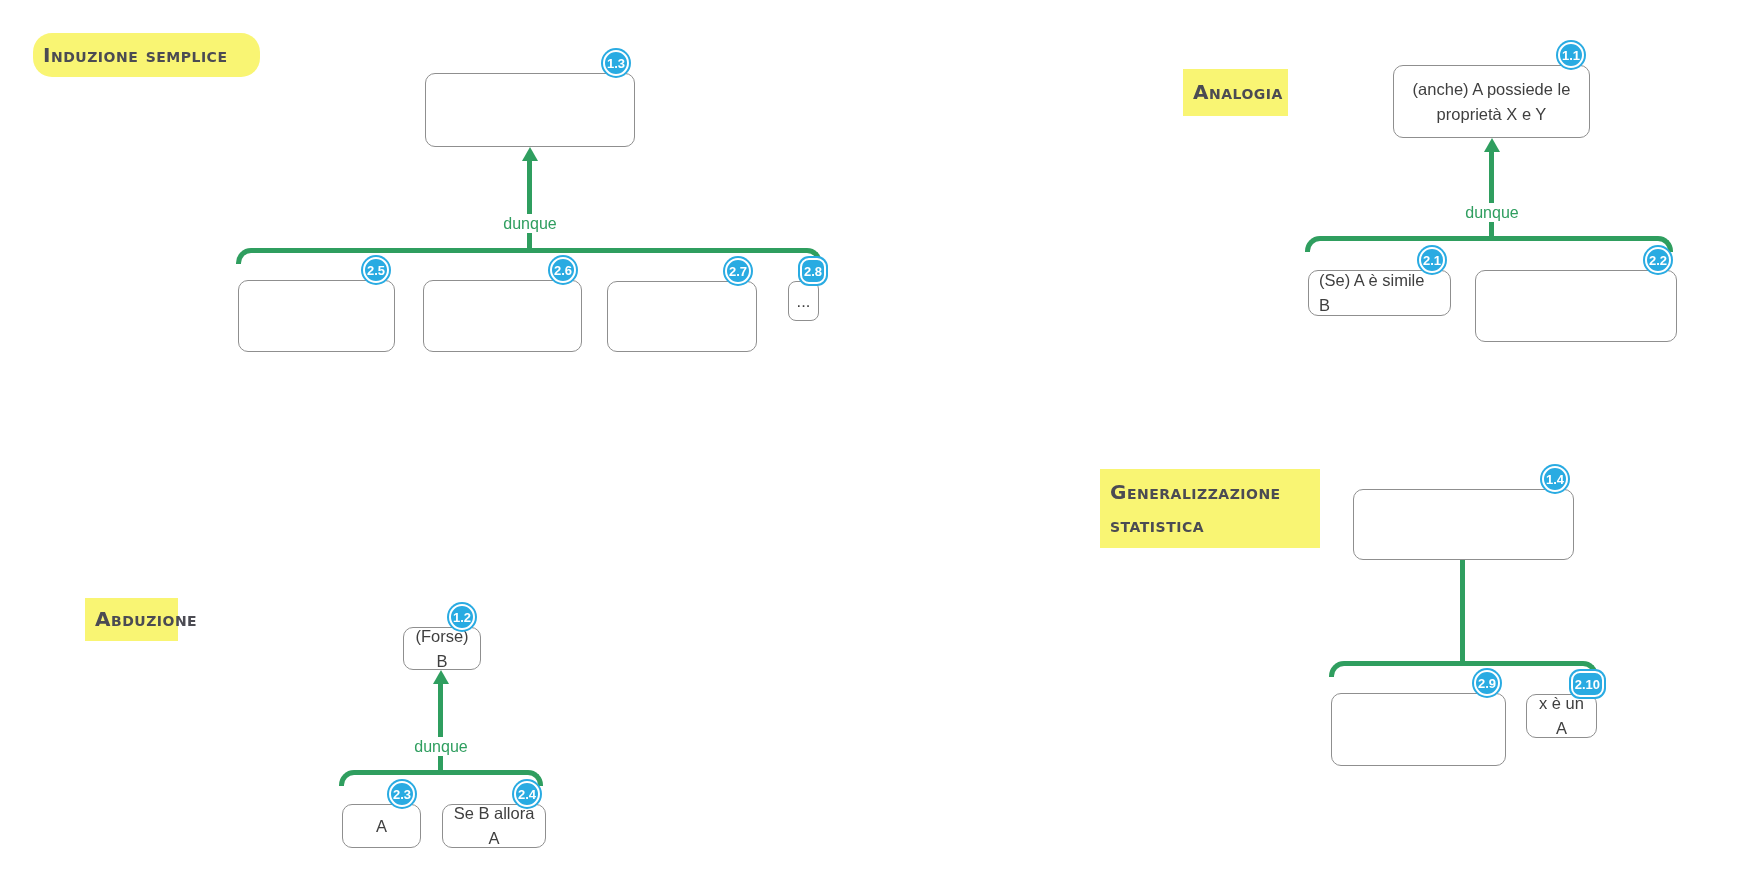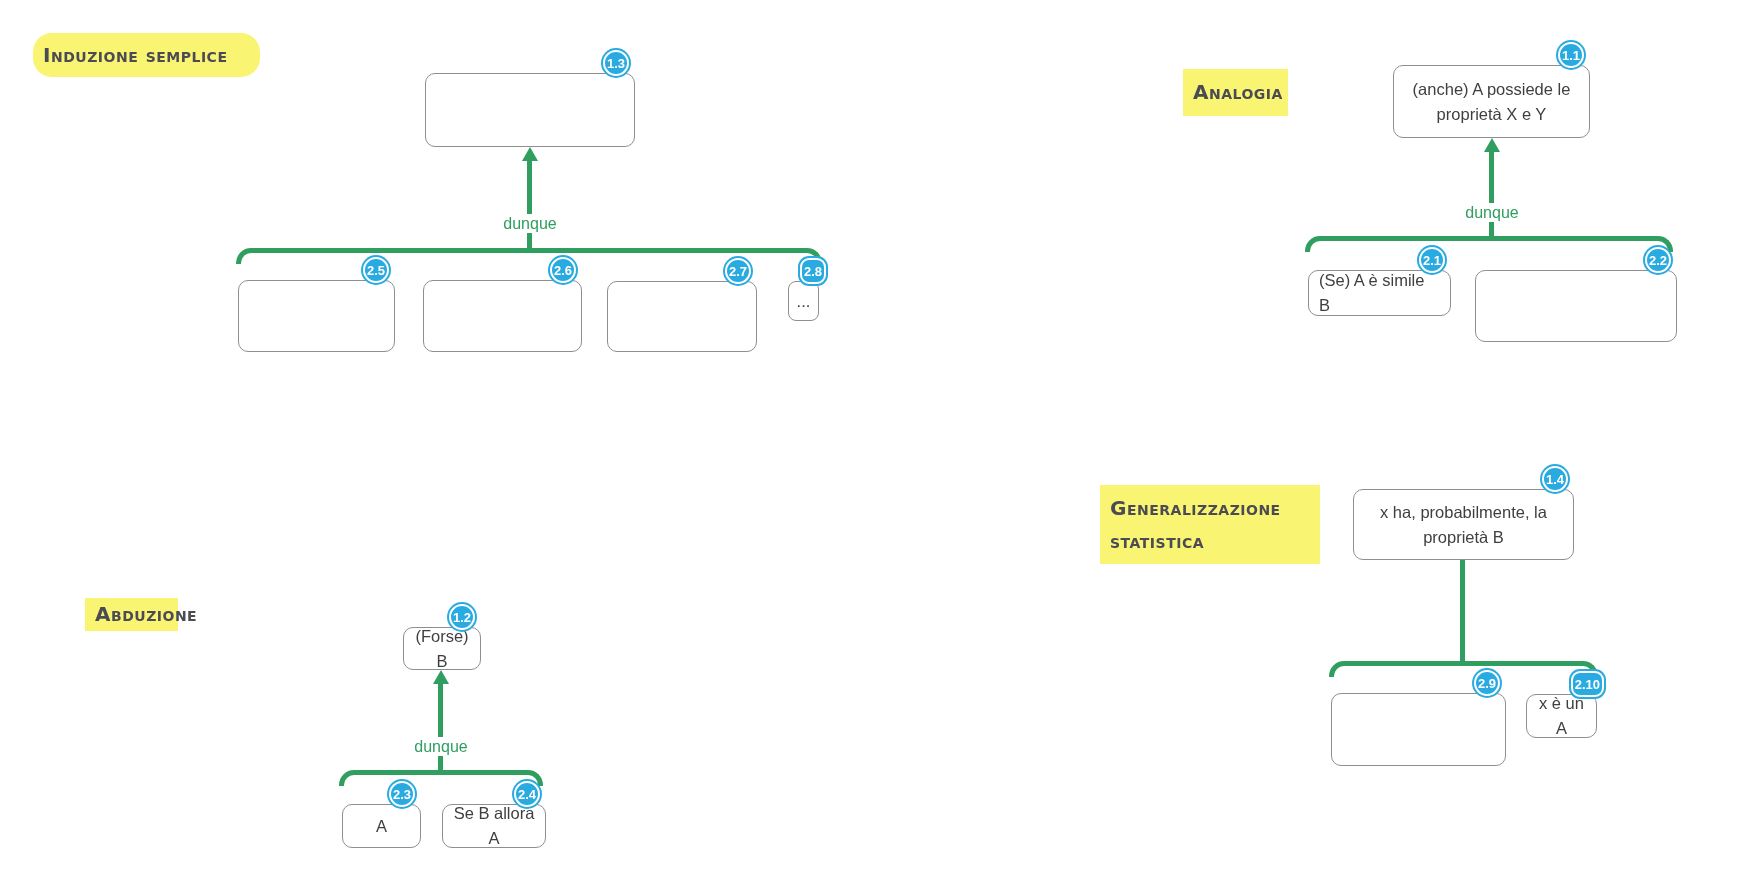--- a/index.html
+++ b/index.html
@@ -8,21 +8,21 @@
     font-family:"Liberation Sans", sans-serif;overflow:hidden;
   }
   
   .map-label{
     position:absolute;background:#f9f573;color:#4b4b53;
     font-family:"DejaVu Sans", sans-serif;font-weight:bold;
     font-variant:small-caps;font-size:20px;letter-spacing:0.5px;
     display:flex;align-items:center;padding:0 10px;box-sizing:border-box;
     white-space:nowrap;line-height:33px;
   }
-  .map-label.wrap{white-space:normal;margin-top:16px;}
+  .map-label.wrap{white-space:normal;}
   
   .node{
     position:absolute;background:#ffffff;border:1.6px solid #8f8f8f;
     border-radius:10px;color:#3f3f3f;font-size:16.5px;line-height:25px;
     display:flex;align-items:center;box-sizing:border-box;z-index:3;
   }
   .node.center{justify-content:center;text-align:center;padding:0 8px;}
   .node.left{justify-content:flex-start;text-align:left;padding:0 10px;}
   .node.tiny{border-radius:8px;justify-content:center;padding:0;}
   
@@ -98,36 +98,35 @@
     <span>(Se) A è simile B</span>
     <span class="badge">2.1</span>
   </div>
   <div class="node left" style="left:1475px;top:270px;width:202px;height:72px;">
     <span class="badge">2.2</span>
   </div>
 
   <div class="map-label wrap" style="left:1100px;top:469px;width:220px;height:79px;">Generalizzazione statistica</div>
 
   <div class="node center" style="left:1353px;top:489px;width:221px;height:71px;">
-    <span>x ha, probabilmente, la proprietà B</span>
     <span class="badge">1.4</span>
   </div>
 
   <div class="vline" style="left:1460px;top:560px;height:101px;"></div>
   <div class="bracket" style="left:1329px;top:661px;width:269px;"></div>
 
   <div class="node left" style="left:1331px;top:693px;width:175px;height:73px;">
     <span class="badge">2.9</span>
   </div>
   <div class="node center" style="left:1526px;top:694px;width:71px;height:44px;">
     <span>x è un A</span>
     <span class="badge out">2.10</span>
   </div>
 
-  <div class="map-label" style="left:85px;top:598px;width:93px;height:33px;">Abduzione</div>
+  <div class="map-label" style="left:85px;top:598px;width:93px;height:43px;">Abduzione</div>
 
   <div class="node center" style="left:403px;top:627px;width:78px;height:43px;">
     <span>(Forse) B</span>
     <span class="badge">1.2</span>
   </div>
 
   <div class="arrowhead" style="left:433px;top:670px;"></div>
   <div class="vline" style="left:438px;top:682px;height:88px;"></div>
   <div class="edge-label" style="left:441px;top:737px;">dunque</div>
   <div class="bracket" style="left:339px;top:770px;width:204px;"></div>

